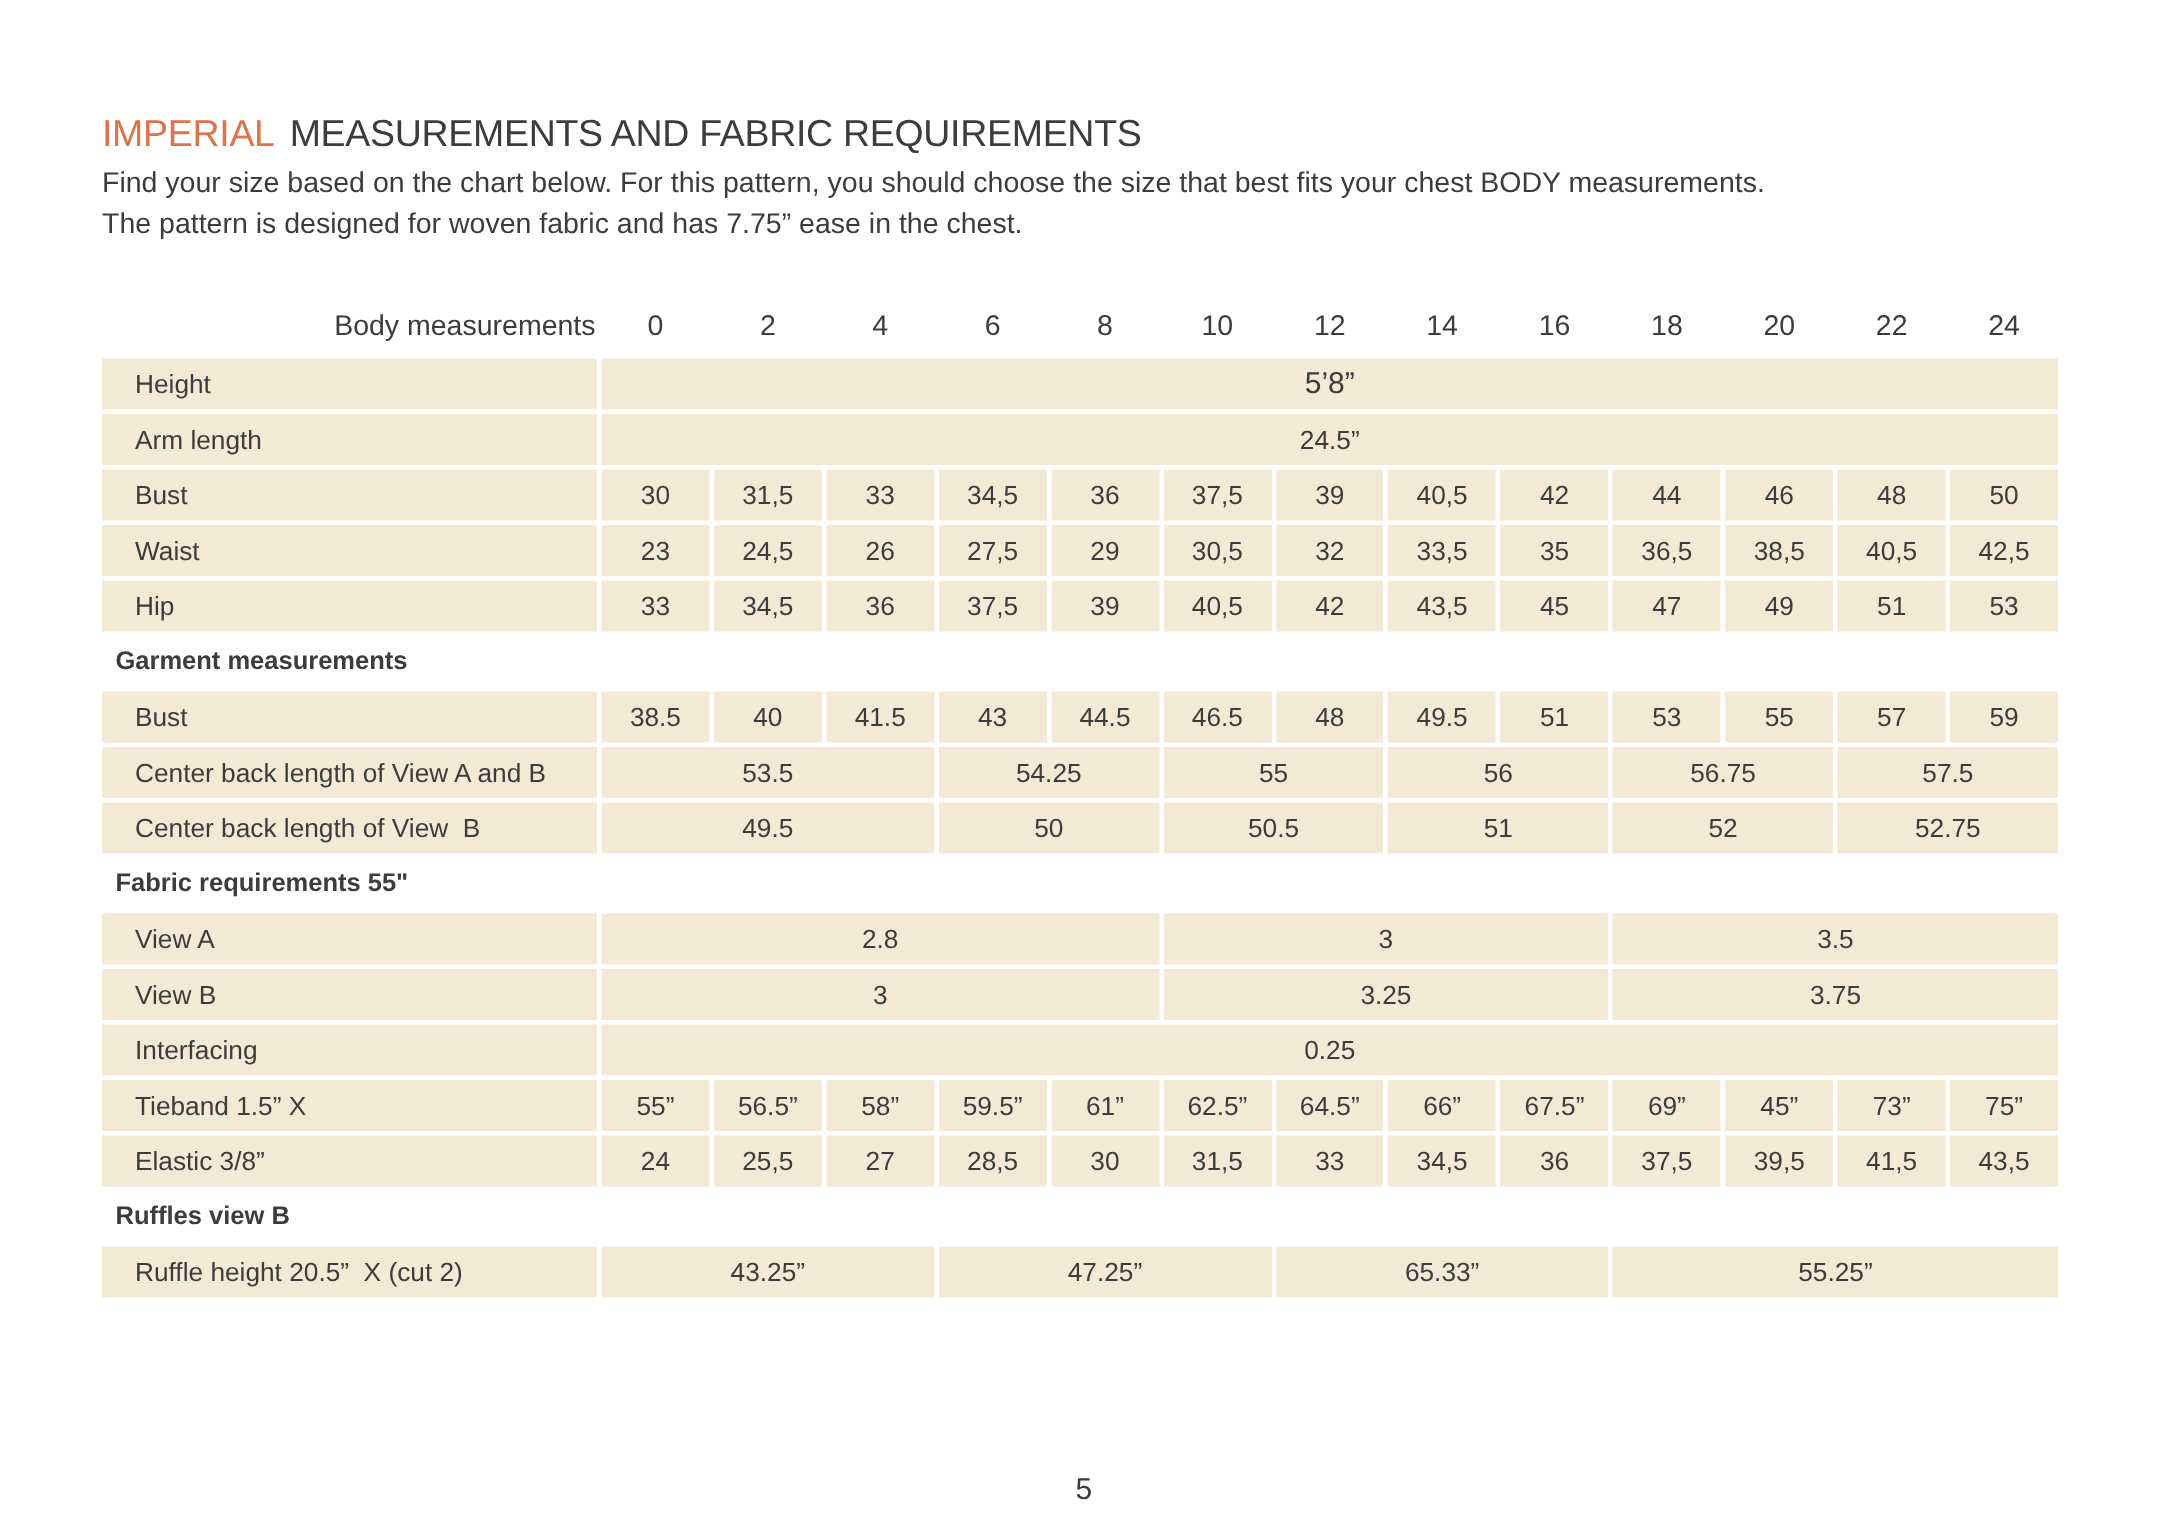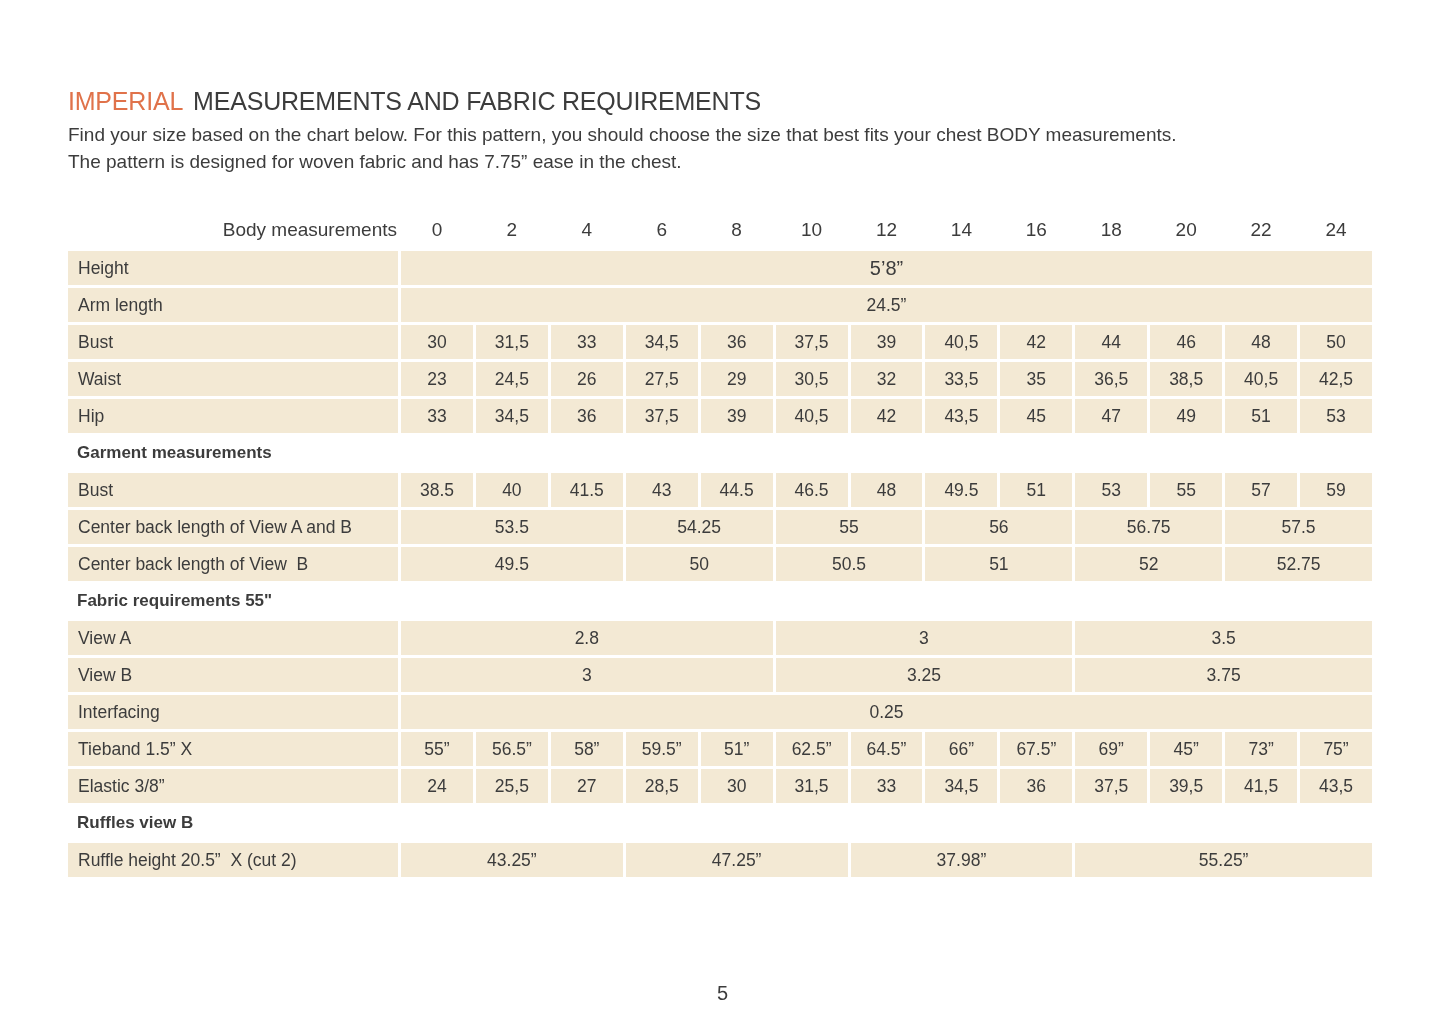--- a/index.html
+++ b/index.html
@@ -1,30 +1,30 @@
 <!DOCTYPE html>
 <html style="--accent: #E0724A; --cell: #F3E9D4; --text: #3C3C3C;"><head>
 <meta charset="utf-8">
 <style>
   html,body{margin:0;padding:0;}
   body{
     width:1445px;height:1019px;position:relative;background:#ffffff;
     font-family:"Liberation Sans", sans-serif;color:var(--text,#3c3c3c);
     overflow:hidden;
   }
-  .content{position:absolute;left:68px;top:74px;width:1310px;margin-top:12px;}
+  .content{position:absolute;left:68px;top:74px;width:1310px;}
   .page-title{font-size:25px;font-weight:400;letter-spacing:-0.2px;line-height:30px;white-space:nowrap;}
   .page-title .accent{color:var(--accent,#e0724a);margin-right:10px;}
   .intro{margin-top:6px;font-size:19px;line-height:26.5px;}
   .measure-table{border-collapse:separate;border-spacing:3px;table-layout:fixed;width:1310px;margin-top:34px;margin-left:-3px;}
   .measure-table td{height:32px;overflow:hidden;vertical-align:middle;}
   .corner{width:319px;}
   .size-row td{background:none;font-size:19px;text-align:center;height:34px;}
   .size-row .corner{text-align:right;padding-left:10px;}
-  .label-cell{background:var(--cell,#f3e9d4);text-align:left;padding-left:10px;font-size:17.5px;white-space:pre;}
+  .label-cell{background:var(--cell,#f3e9d4);text-align:left;padding-left:22px;font-size:17.5px;white-space:pre;}
   .val{background:var(--cell,#f3e9d4);text-align:center;font-size:17.5px;}
   .big{font-size:20px;}
   .section{background:none;font-weight:bold;font-size:17px;padding-left:9px;height:36px;}
   .page-number{position:absolute;left:0;right:0;top:982px;text-align:center;font-size:20px;}
 </style>
 </head>
 <body>
 
 <div class="content">
   <div class="page-title">
@@ -163,21 +163,21 @@
         <tr class="data-row">
           <td class="label-cell">Interfacing</td>
           <td class="val" colspan="13">0.25</td>
         </tr>
         <tr class="data-row">
           <td class="label-cell">Tieband 1.5” X</td>
           <td class="val">55”</td>
           <td class="val">56.5”</td>
           <td class="val">58”</td>
           <td class="val">59.5”</td>
-          <td class="val">51”</td>
+          <td class="val">61”</td>
           <td class="val">62.5”</td>
           <td class="val">64.5”</td>
           <td class="val">66”</td>
           <td class="val">67.5”</td>
           <td class="val">69”</td>
           <td class="val">45”</td>
           <td class="val">73”</td>
           <td class="val">75”</td>
         </tr>
         <tr class="data-row">
@@ -196,20 +196,20 @@
           <td class="val">41,5</td>
           <td class="val">43,5</td>
         </tr>
         <tr class="section-row">
           <td class="section" colspan="14">Ruffles view B</td>
         </tr>
         <tr class="data-row">
           <td class="label-cell">Ruffle height 20.5”  X (cut 2)</td>
           <td class="val" colspan="3">43.25”</td>
           <td class="val" colspan="3">47.25”</td>
-          <td class="val" colspan="3">37.98”</td>
+          <td class="val" colspan="3">65.33”</td>
           <td class="val" colspan="4">55.25”</td>
         </tr>
       </tbody>
     </table>
 </div>
 
 <div class="page-number">5</div>
 
 </body></html>

